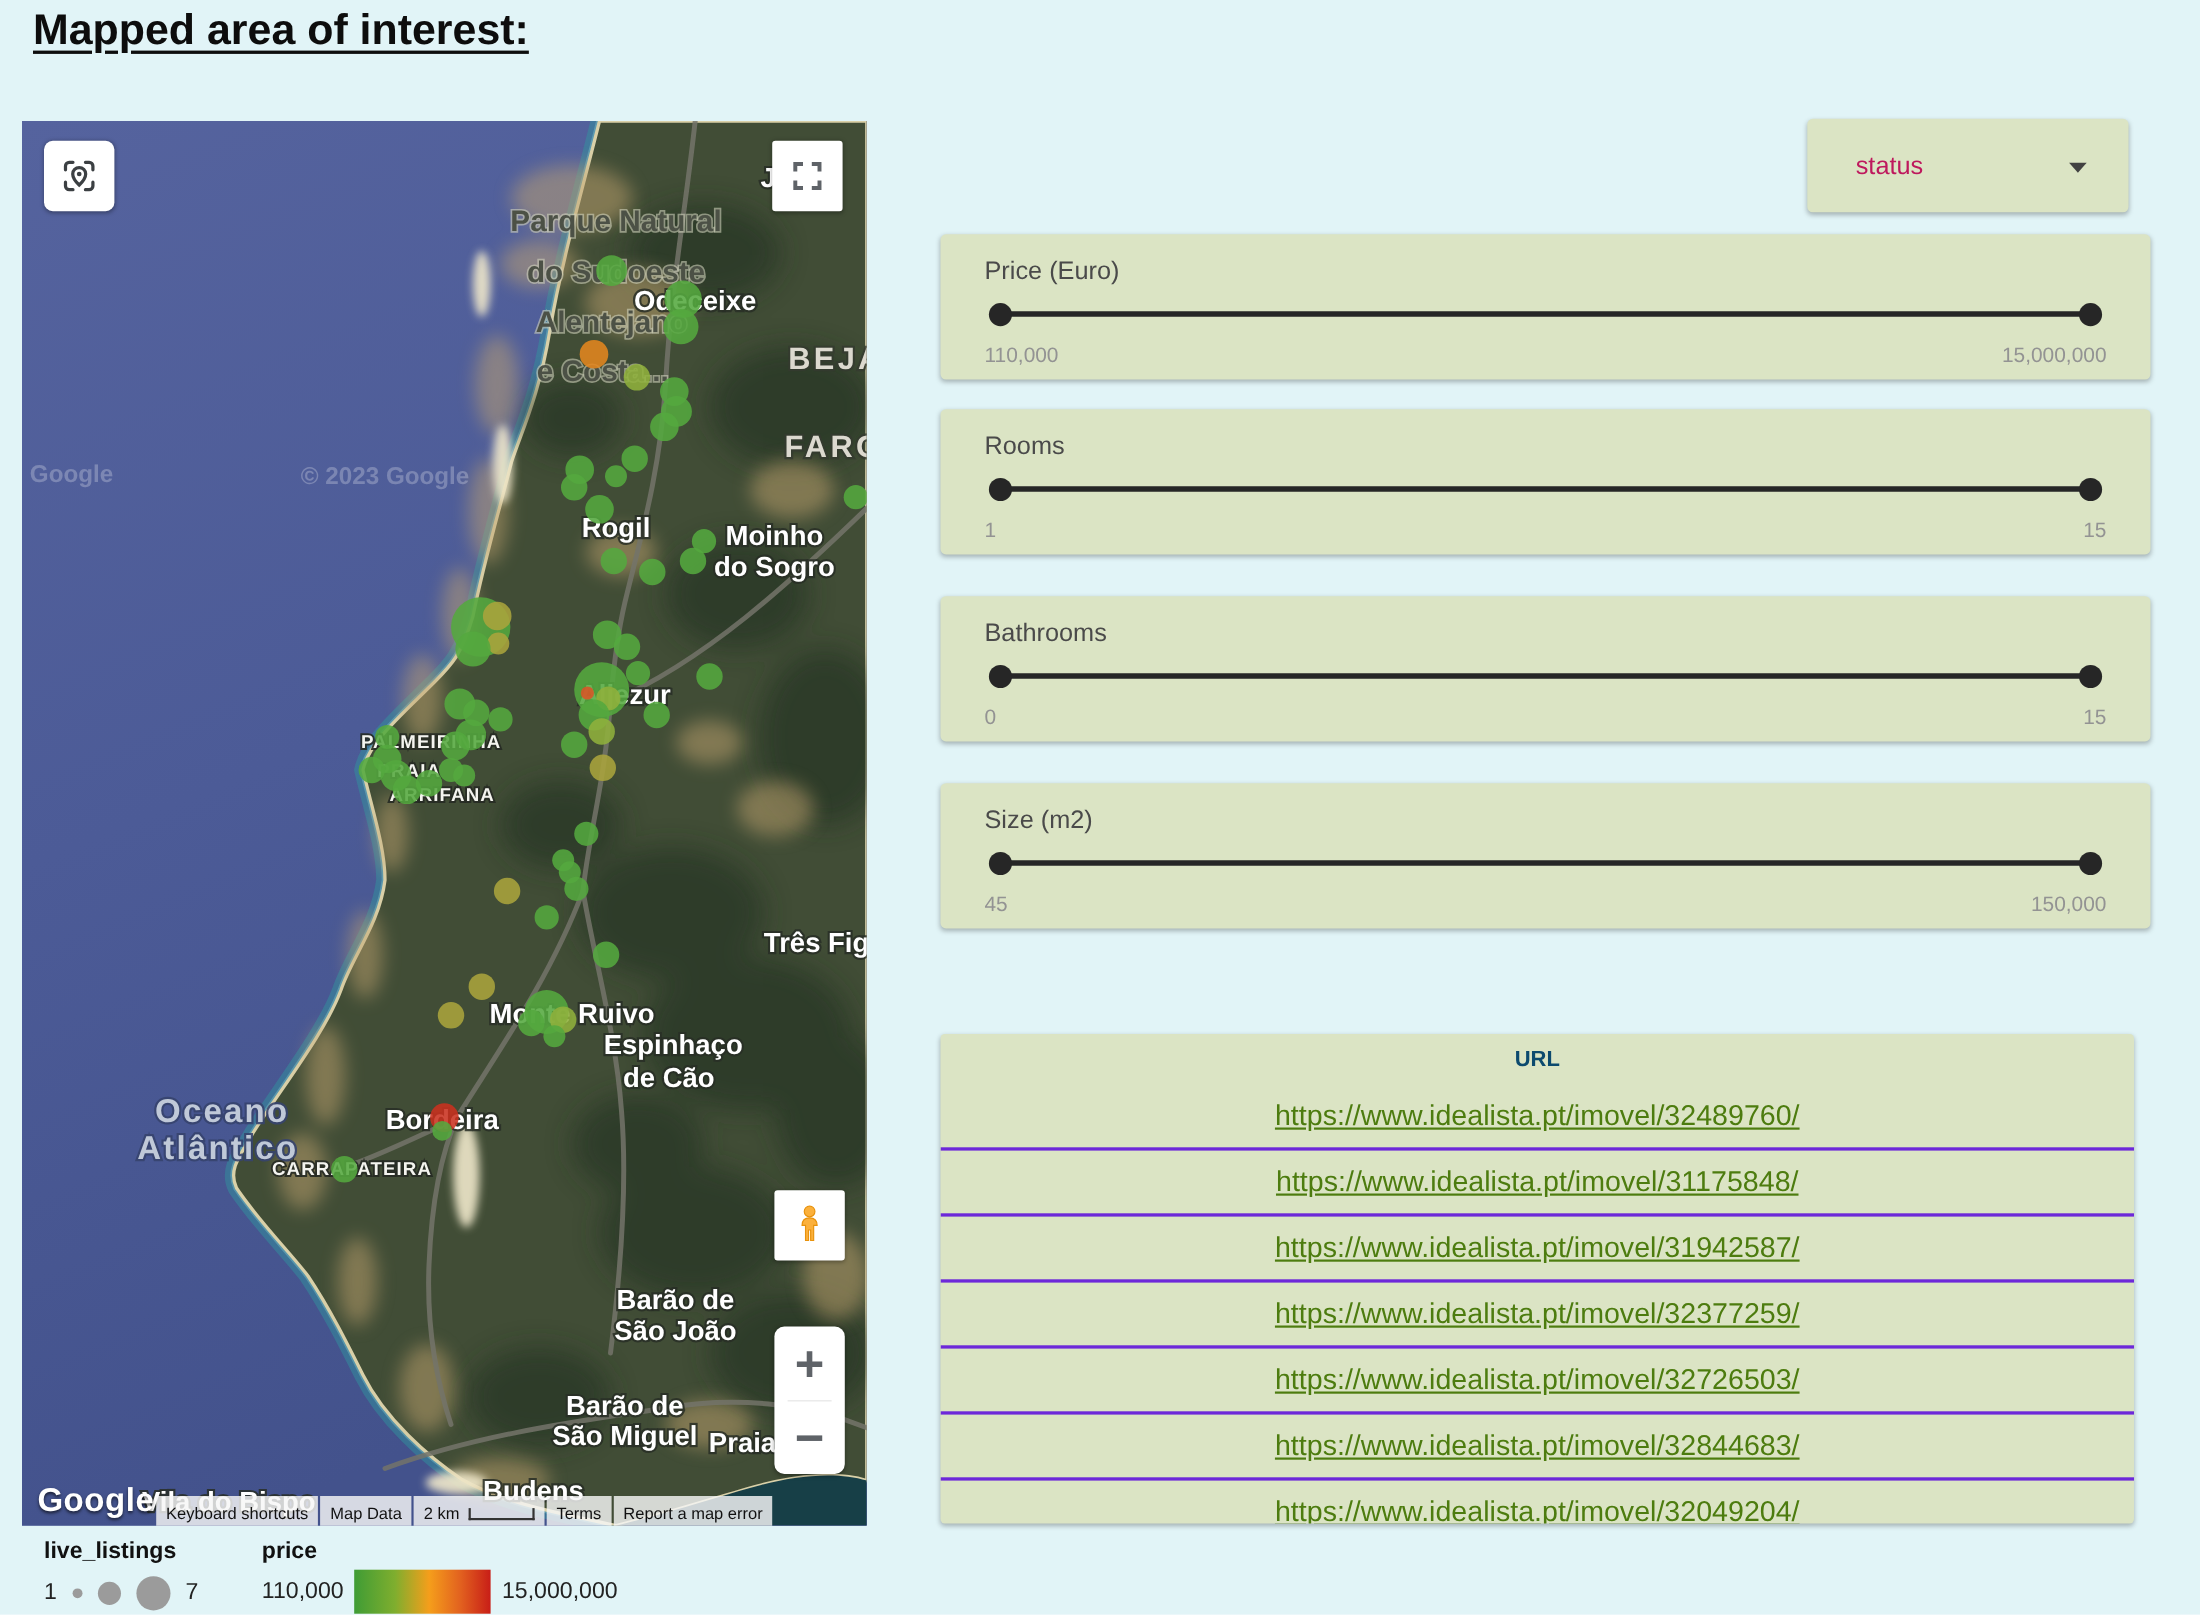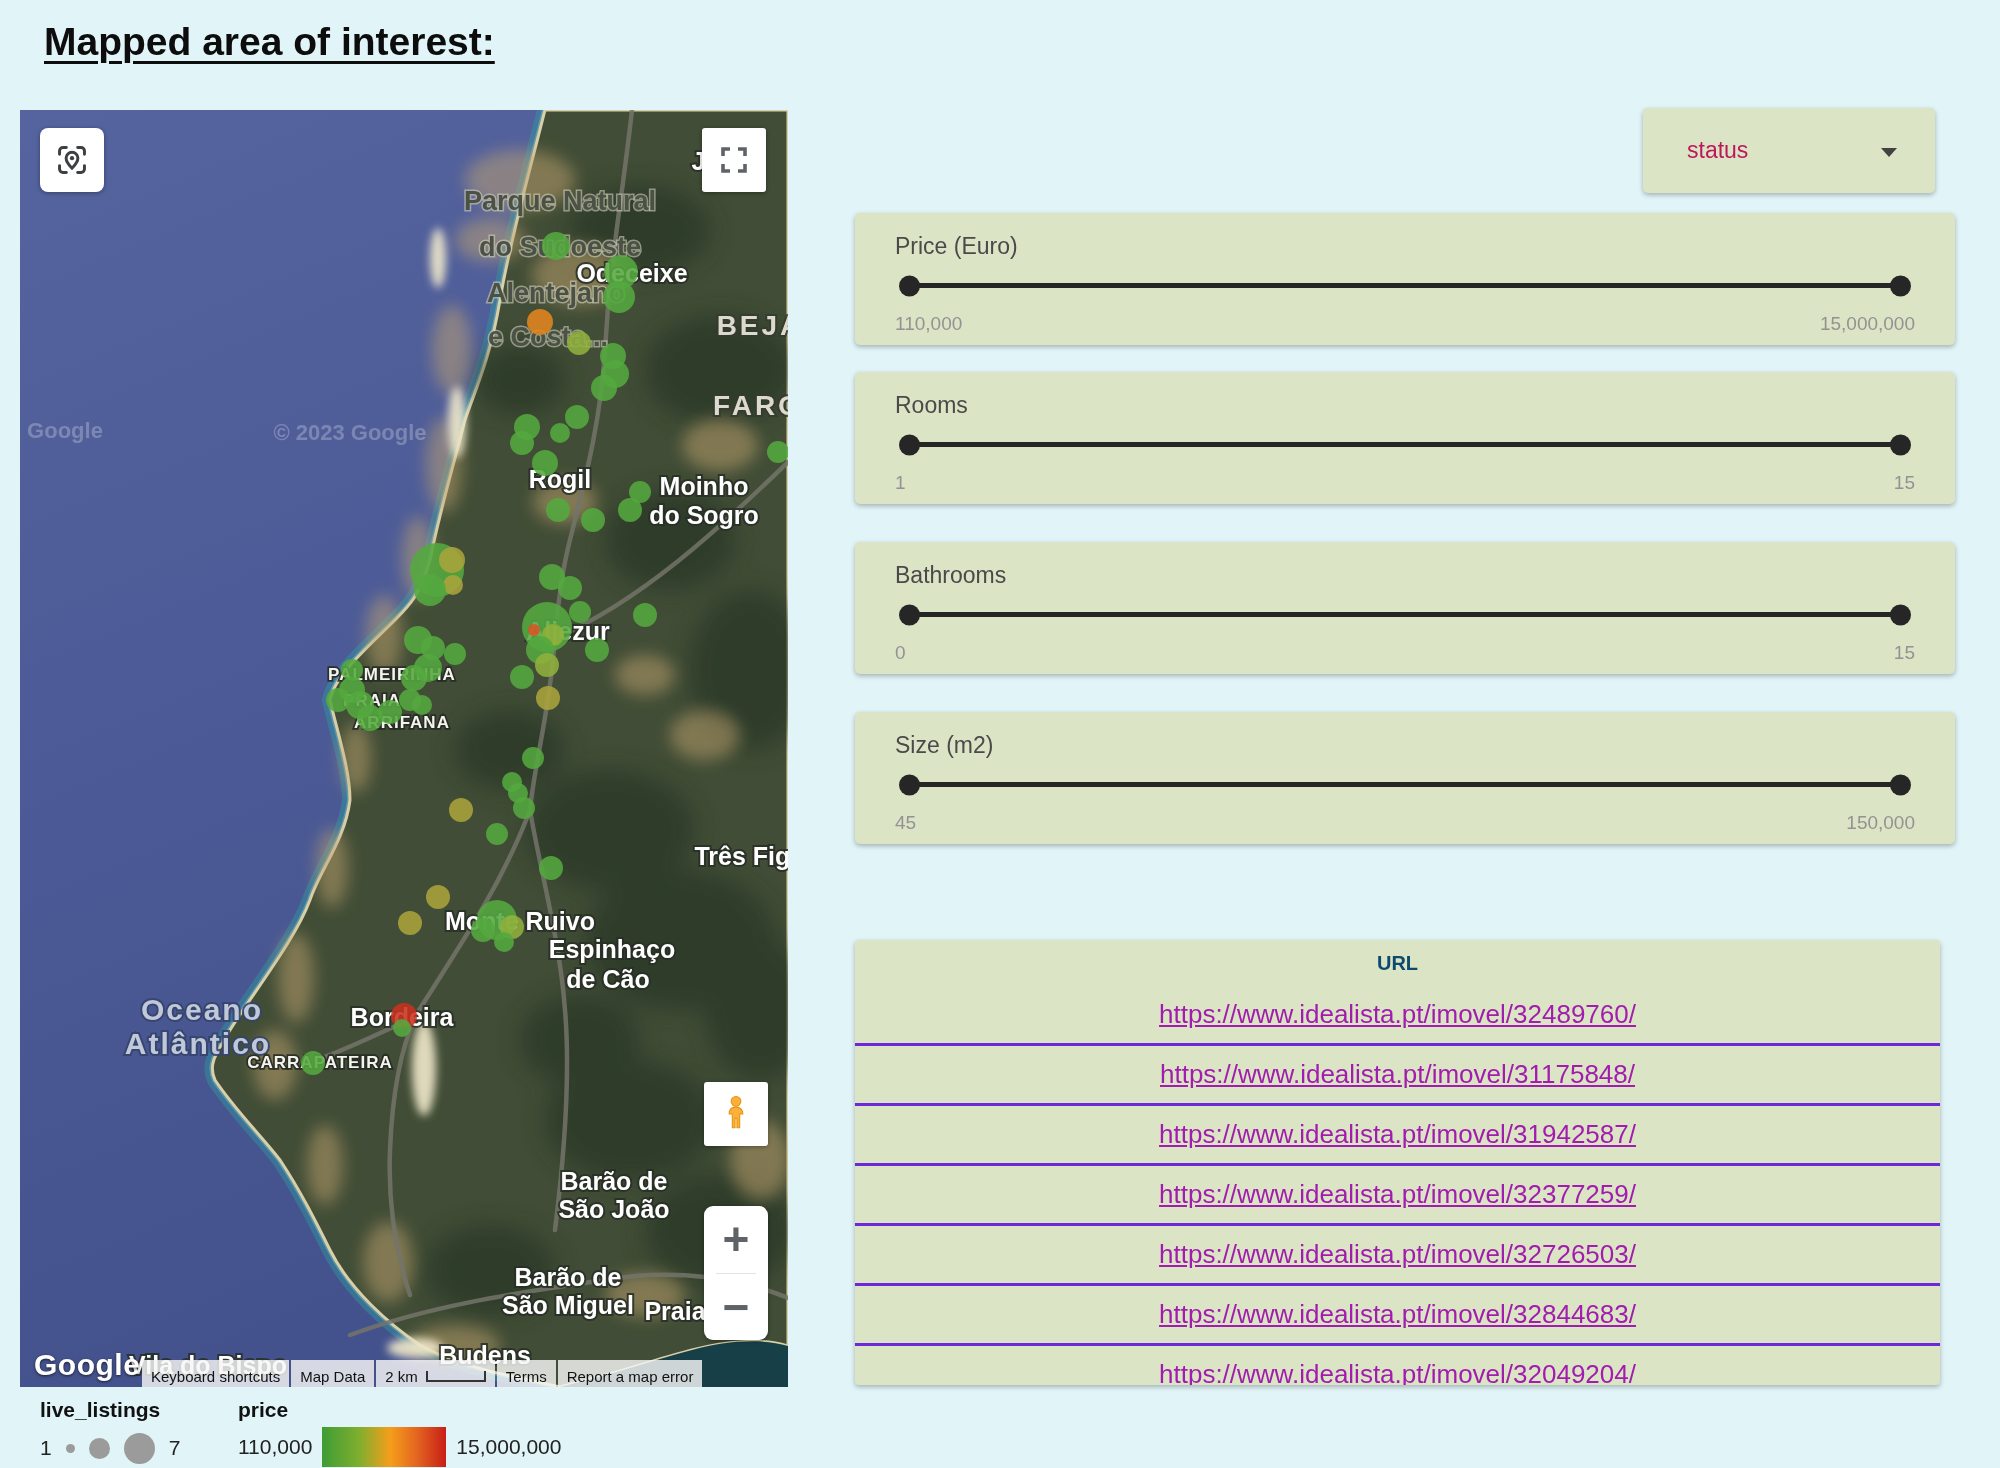--- a/index.html
+++ b/index.html
@@ -1,20 +1,20 @@
 <!DOCTYPE html>
 <html><head>
 <meta charset="utf-8">
 <style>
   html,body{margin:0;padding:0;}
   body{font-family:"Liberation Sans",sans-serif;}
   #page{position:relative;width:2000px;height:1468px;background:#e1f4f7;overflow:hidden;}
 
   
-  #page-title{position:absolute;left:30px;top:6px;margin:14px;font-size:39px;font-weight:bold;
+  #page-title{position:absolute;left:30px;top:6px;margin:0;font-size:39px;font-weight:bold;
     color:#0d0d0d;text-decoration:underline;text-decoration-thickness:3px;text-underline-offset:6px;}
 
   
   #map{position:absolute;left:20px;top:110px;width:768px;height:1277px;overflow:hidden;background:#4e5c97;}
   #map svg.terrain{position:absolute;left:0;top:0;}
   .lbl{paint-order:stroke;text-anchor:middle;font-family:"Liberation Sans",sans-serif;}
   .town{font-size:25px;fill:#ffffff;stroke:rgba(40,46,38,.85);stroke-width:4px;font-weight:bold;}
   .village{font-size:17px;fill:#f4f4ef;stroke:rgba(38,42,36,.9);stroke-width:3.5px;font-weight:bold;letter-spacing:1px;}
   .region{font-size:28px;fill:#dcd9cf;stroke:rgba(52,58,48,.8);stroke-width:4px;font-weight:bold;letter-spacing:3px;}
   .park{font-size:27px;fill:#4c5146;stroke:rgba(206,209,186,.6);stroke-width:3px;font-weight:bold;}
@@ -68,21 +68,21 @@
   .handle.right{right:-4px;}
   .minmax{position:absolute;left:40px;right:40px;bottom:10px;display:flex;justify-content:space-between;
     font-size:19px;color:#939393;}
 
   
   #url-table{top:940px;width:1085px;height:445px;overflow:hidden;border-radius:4px;}
   #url-header{height:46px;display:flex;align-items:center;justify-content:center;
     font-size:20px;font-weight:bold;color:#0c4a6e;}
   .url-row{height:57px;display:flex;align-items:center;justify-content:center;}
   .url-row + .url-row{border-top:3px solid #6d28d9;}
-  .url-row a{color:#a21caf;font-size:26px;text-decoration:underline;cursor:pointer;}
+  .url-row a{color:#4d7c0f;font-size:26px;text-decoration:underline;cursor:pointer;}
 </style>
 </head>
 <body>
 
 <div id="page">
 
   <h1 id="page-title">Mapped area of interest:</h1>
 
   <div id="map">
     <svg class="terrain" width="768" height="1277" viewBox="0 0 768 1277">

